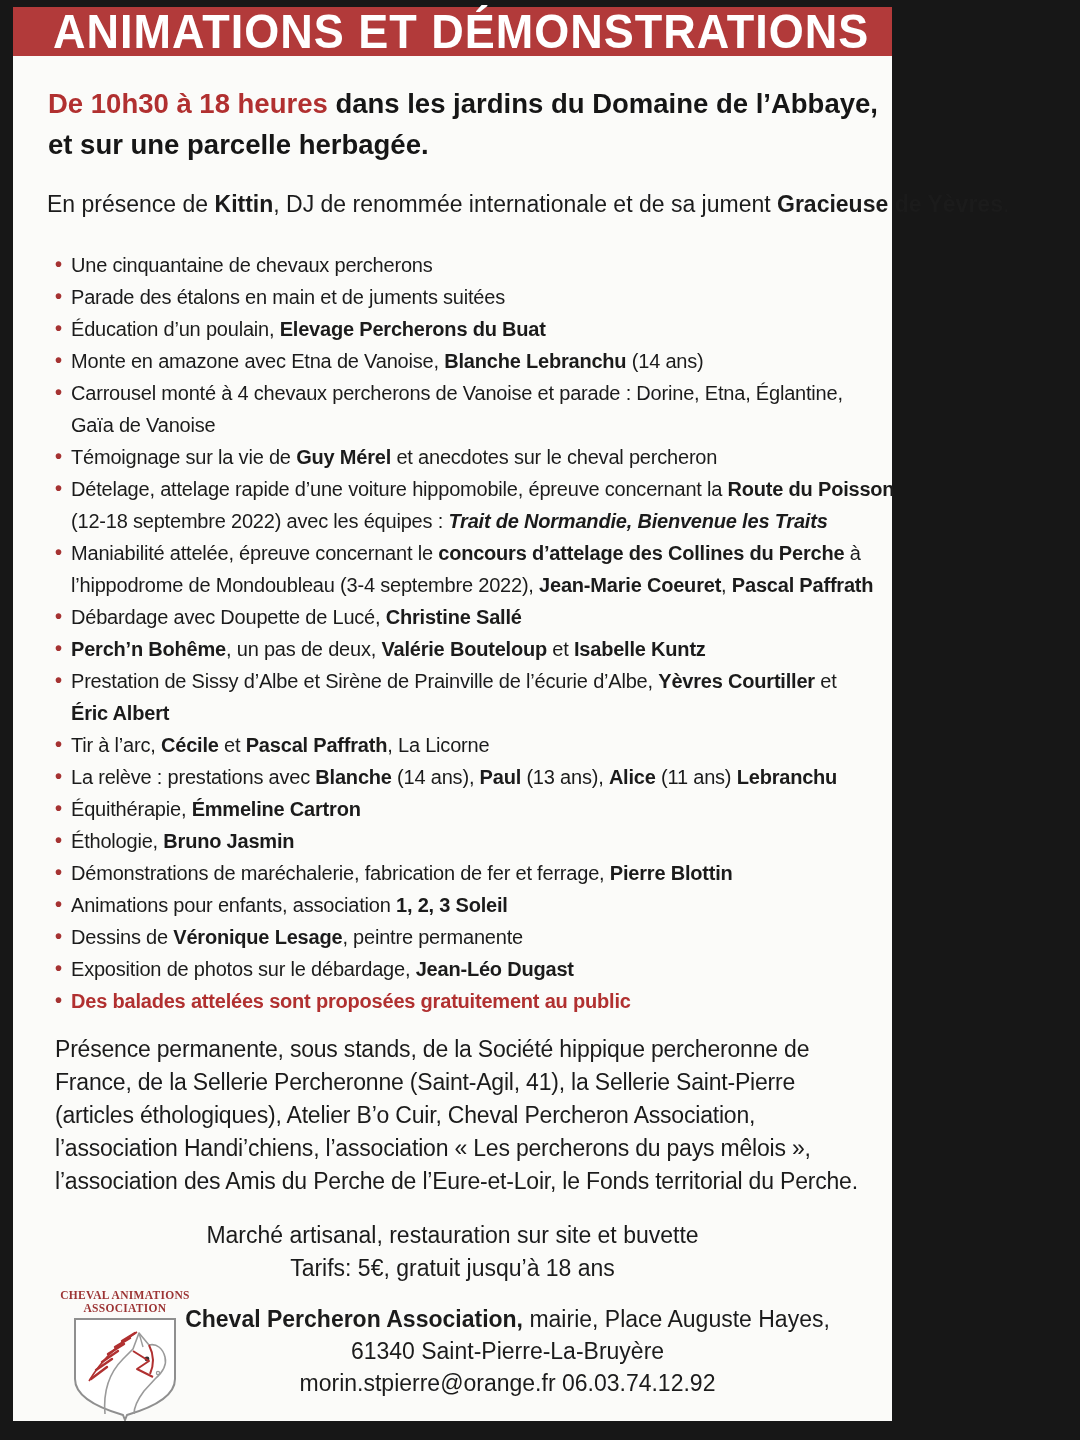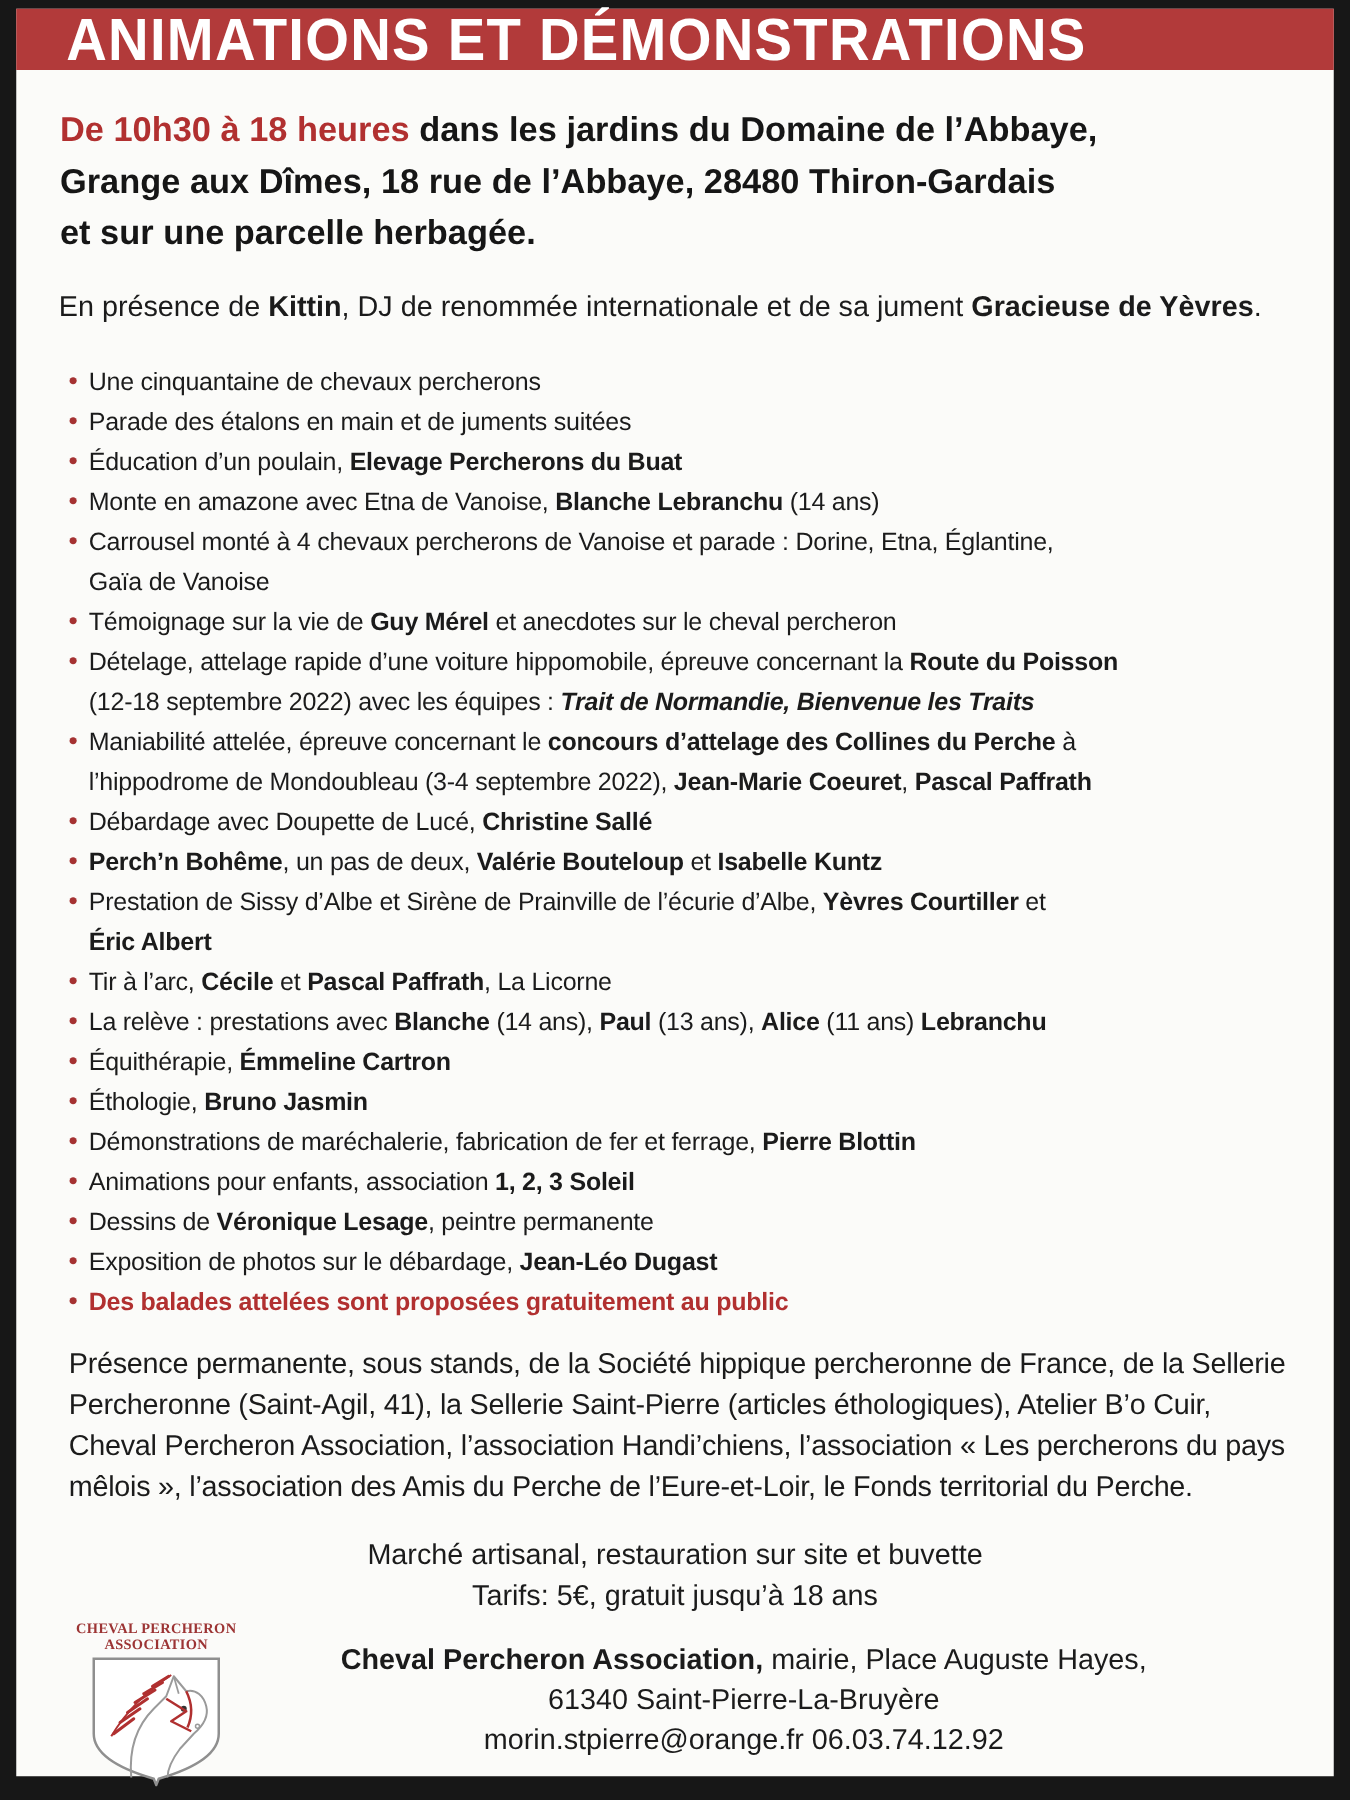--- a/index.html
+++ b/index.html
@@ -10,21 +10,21 @@
     color:#1b1b1b;
     overflow:hidden;
   }
   :root{
     --banner-red:#b23a3a;
     --accent-red:#b13030;
     --bullet-red:#a53232;
     --logo-red:#9c3434;
   }
   .page{
-    position:absolute;left:13px;top:7px;width:1054px;height:1414px;
+    position:absolute;left:13px;top:7px;width:879px;height:1414px;
     background:#fbfbf9;
   }
   .banner{
     height:49px;background:var(--banner-red);
     display:flex;align-items:center;padding-left:40px;
   }
   .banner h1{
     margin:0;font-size:45px;font-weight:700;color:#ffffff;
     letter-spacing:1px;line-height:1;white-space:nowrap;
     transform:scaleY(1.06);transform-origin:left center;
@@ -80,21 +80,20 @@
 <body>
 
 <div class="page">
 
   <header class="banner">
     <h1>ANIMATIONS ET DÉMONSTRATIONS</h1>
   </header>
 
   <p class="intro">
       <span class="ln"><span class="b r">De 10h30 à 18 heures </span><span class="b">dans les jardins du Domaine de l’Abbaye,</span></span>
-      <span class="ln"><span class="b">Grange aux Dîmes, 18 rue de l’Abbaye, 28480 Thiron-Gardais</span></span>
       <span class="ln"><span class="b">et sur une parcelle herbagée.</span></span>
     </p>
 
   <p class="presence">
       <span class="ln"><span>En présence de </span><span class="b">Kittin</span><span>, DJ de renommée internationale et de sa jument </span><span class="b">Gracieuse de Yèvres</span><span>.</span></span>
     </p>
 
   <ul class="bullets" id="bullet-list">
       <li>
         <span class="ln"><span>Une cinquantaine de chevaux percherons</span></span>
@@ -164,21 +163,21 @@
 
   <p class="paragraph">Présence permanente, sous stands, de la Société hippique percheronne de France, de la Sellerie Percheronne (Saint-Agil, 41), la Sellerie Saint-Pierre (articles éthologiques), Atelier B’o Cuir, Cheval Percheron Association, l’association Handi’chiens, l’association « Les percherons du pays mêlois », l’association des Amis du Perche de l’Eure-et-Loir, le Fonds territorial du Perche.</p>
 
   <p class="center market">Marché artisanal, restauration sur site et buvette</p>
   <p class="center tariffs">Tarifs: 5€, gratuit jusqu’à 18 ans</p>
 
   <footer class="footer">
 
     <div class="logo">
       <div class="logo-text">
-        <span class="ln">CHEVAL PERCHERON</span>
+        <span class="ln">CHEVAL ANIMATIONS</span>
         <span class="ln">ASSOCIATION</span>
       </div>
       <svg width="128" height="104" viewBox="0 0 128 104">
 
         <path d="M14,2 H114 V62 Q114 84 66,98 L64,103 L62,98 Q14 84 14,62 Z" fill="#ffffff" stroke="#8f8f8f" stroke-width="2"></path>
 
         <path d="M44,97 C42,74 48,56 62,42 L72,32 L78,16 L88,28 C96,26 102,32 104,40 C106,48 101,56 94,62 L83,74 C77,82 73,90 73,97" fill="none" stroke="#9a9a9a" stroke-width="1.6" stroke-linejoin="round"></path>
 
         <path d="M78,16 L82,30" fill="none" stroke="#9a9a9a" stroke-width="1.4"></path>
 

